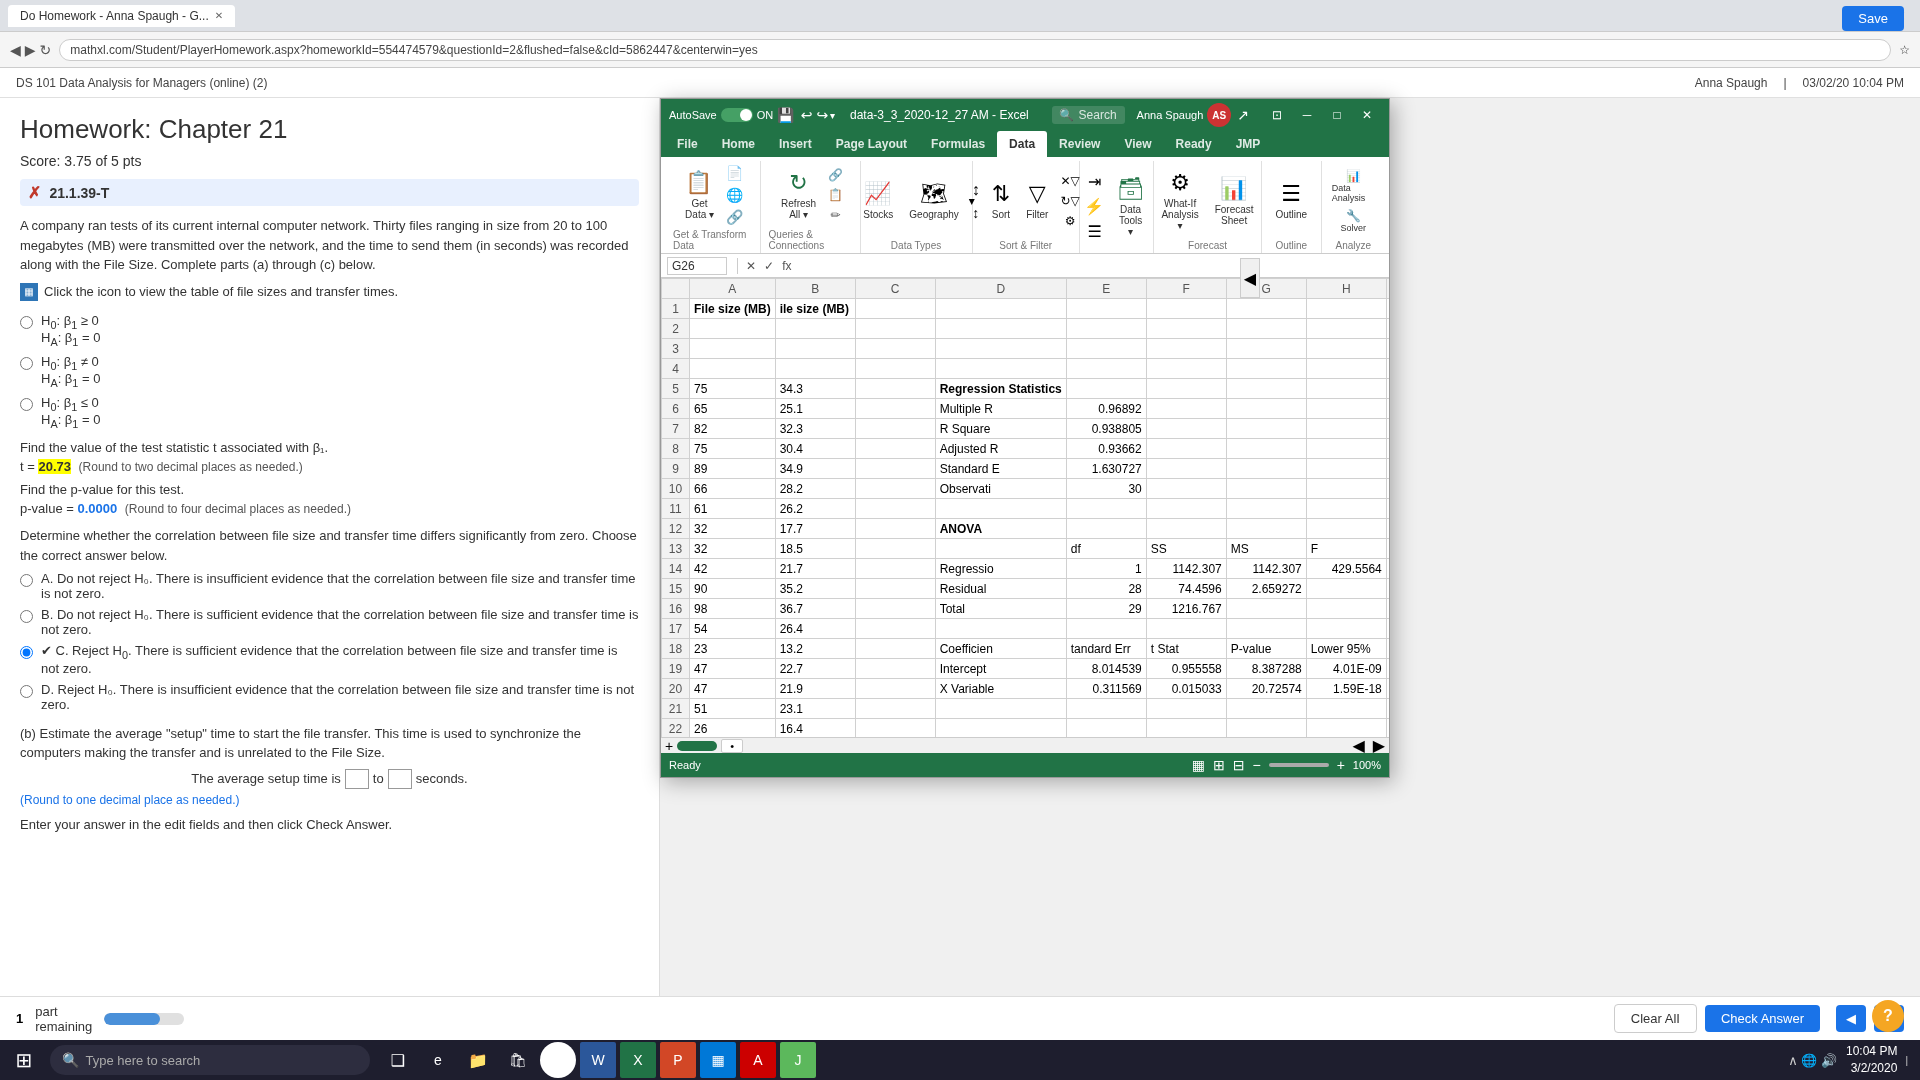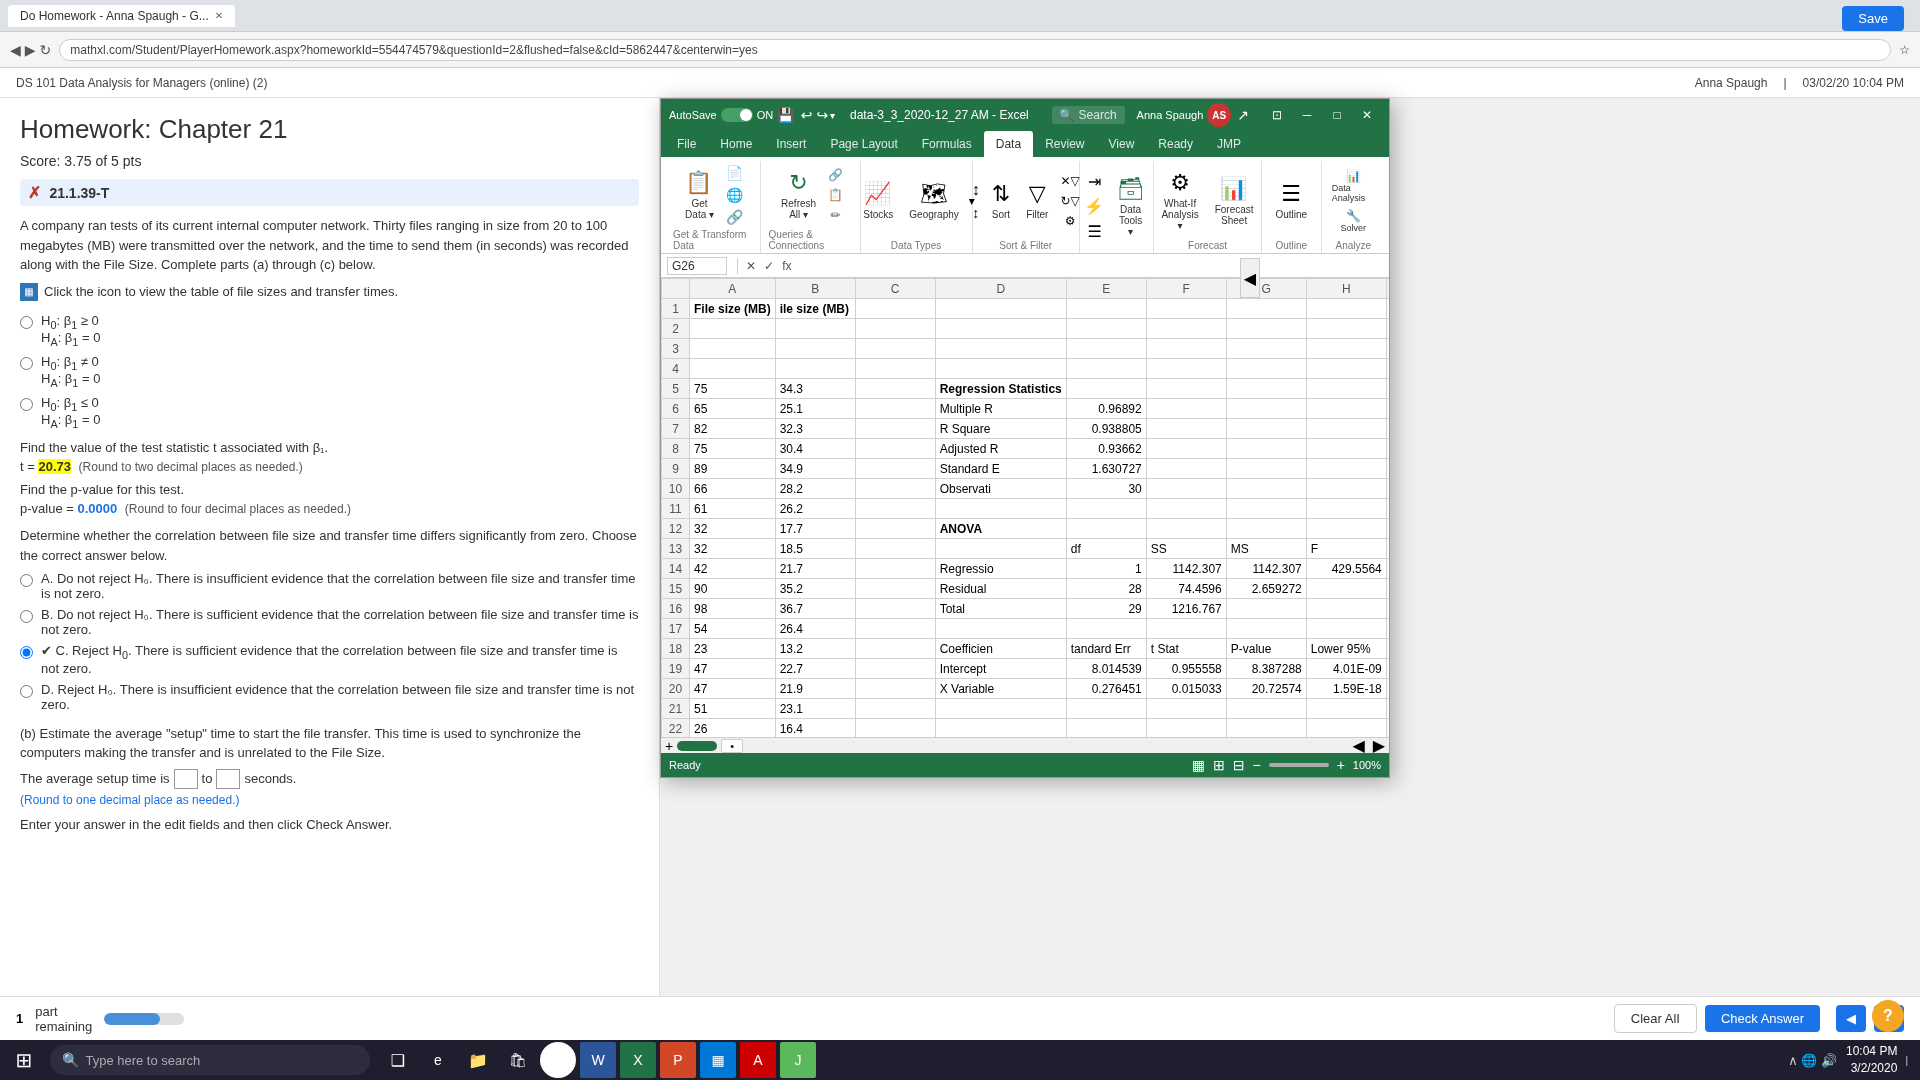--- a/index.html
+++ b/index.html
@@ -104,21 +104,21 @@
     .radio-option input[type=radio] { margin-top: 3px; }
 
     .hw-find { font-size: 13px; color: #333; margin: 10px 0 4px; }
     .hw-answer-line { font-size: 13px; color: #333; margin-bottom: 4px; }
     .hw-answer-highlight { background: #ffff00; font-weight: bold; }
     .hw-answer-blue { color: #1a73e8; font-weight: bold; }
 
     .hw-determine { font-size: 13px; color: #333; margin: 10px 0 6px; line-height: 1.5; }
 
     .hw-part-b { font-size: 13px; color: #333; margin: 12px 0 6px; line-height: 1.5; }
-    .hw-setup-line { font-size: 13px; color: #333; margin-bottom: 4px; display: flex; align-items: center; gap: 4px; }
+    .hw-setup-line { font-size: 13px; color: #333; margin-bottom: 4px; display: flex; align-items: center; gap: 4px; justify-content: center; }
     .hw-setup-line .blank-box {
       display: inline-block; width: 24px; height: 20px;
       border: 1px solid #999; background: white;
     }
     .hw-round-note { font-size: 12px; color: #1a73e8; margin-bottom: 10px; }
 
     .hw-enter { font-size: 13px; color: #333; margin: 10px 0; }
     .clear-all-btn {
       margin-left: auto;
       padding: 6px 16px;
@@ -263,20 +263,21 @@
     .ribbon-tabs {
       display: flex;
       background: #217346;
       padding: 0 4px;
     }
     .ribbon-tab {
       padding: 6px 12px;
       font-size: 12px;
       color: rgba(255,255,255,0.85);
       cursor: pointer;
+      font-weight: bold;
     }
     .ribbon-tab.active {
       background: white;
       color: #333;
       border-radius: 3px 3px 0 0;
     }
     .ribbon-content {
       display: flex;
       align-items: stretch;
       padding: 4px 4px 0;
@@ -1046,21 +1047,21 @@
               <td style="text-align: right;">8.387288</td>
               <td style="text-align: right; margin-top: 44px;">4.01E-09</td>
               <td style="text-align: right;">6.057167</td>
             </tr>
             <tr>
               <th class="row-header">20</th>
               <td>47</td>
               <td>21.9</td>
               <td></td>
               <td>X Variable</td>
-              <td style="text-align: right;">0.276451</td>
+              <td style="text-align: right;">0.311569</td>
               <td style="text-align: right;">0.015033</td>
               <td style="text-align: right;">20.72574</td>
               <td style="text-align: right;">1.59E-18</td>
               <td style="text-align: right;">0.280776</td>
             </tr>
             <tr>
               <th class="row-header">21</th>
               <td>51</td>
               <td>23.1</td>
               <td></td>

